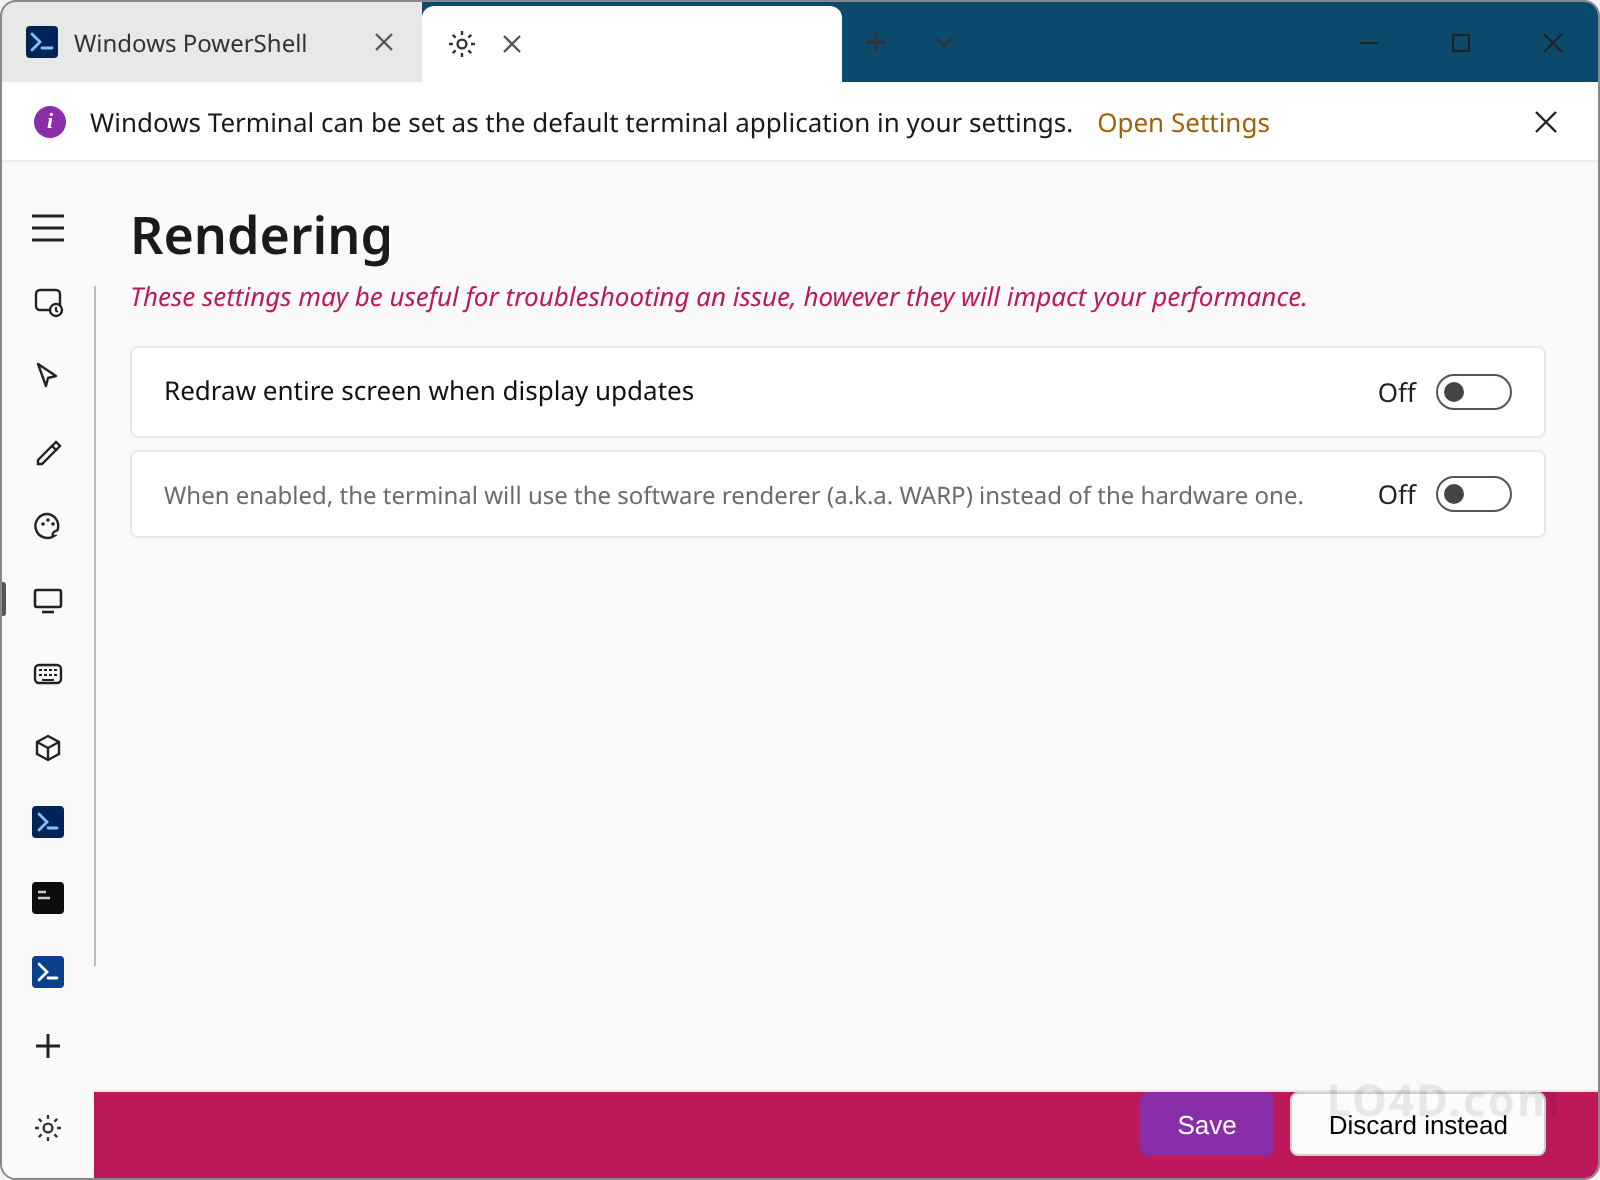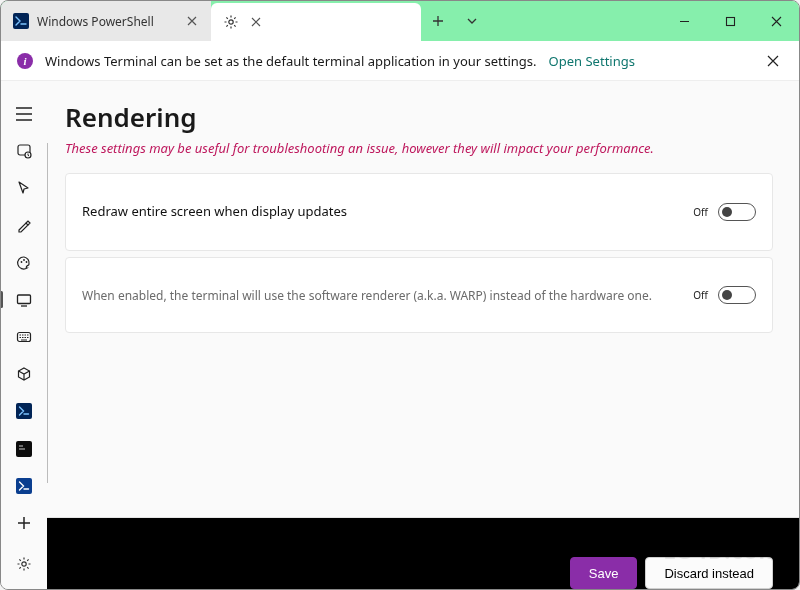--- a/index.html
+++ b/index.html
@@ -13,21 +13,21 @@
     border: 1px solid #888;
     border-radius: 8px;
     position: relative;
   }
 
   
   .titlebar {
     height: 40px;
     display: flex;
     align-items: stretch;
-    background: #86efac;
+    background: #0c4a6e;
   }
   .tab {
     display: flex;
     align-items: center;
     gap: 8px;
     padding: 0 10px 0 12px;
     min-width: 210px;
     position: relative;
     cursor: default;
   }
@@ -69,21 +69,21 @@
     font-size: 13px;
   }
   .info-icon-wrap {
     width:16px; height:16px; border-radius:50%;
     background:#8a2da8; color:#fff;
     font-size:11px; font-weight:bold;
     display:flex; align-items:center; justify-content:center;
     font-style: italic;
     font-family: Georgia, serif;
   }
-  .infobar .link { color: #0f766e; cursor: pointer; }
+  .infobar .link { color: #a16207; cursor: pointer; }
   .infobar .spacer { flex:1; }
   .infobar .close { cursor:pointer; padding:4px; }
 
   
   .body {
     display: flex;
     height: calc(590px - 40px - 40px);
     background: #fafafa;
   }
 
@@ -136,31 +136,31 @@
   .subhead {
     font-style: italic;
     color: #be185d;
     font-size: 13px;
     margin-bottom: 16px;
   }
   .card {
     background: #fff;
     border: 1px solid #e7e7e7;
     border-radius: 4px;
-    padding: 28px 16px;
+    padding: 12px 16px;
     margin-bottom: 6px;
     display: flex;
     align-items: center;
     gap: 18px;
   }
   .card-text { flex: 1; }
   .card-title { font-size: 13px; color:#111; margin-bottom: 2px; }
   .card-desc  { font-size: 12px; color:#6b6b6b; }
   .toggle-wrap { display:flex; align-items:center; gap:10px; }
-  .toggle-label { font-size: 10px; color:#222; }
+  .toggle-label { font-size: 13px; color:#222; }
   .toggle {
     width: 38px; height: 18px;
     border: 1px solid #555;
     border-radius: 10px;
     position: relative;
     cursor: pointer;
     background: #fff;
   }
   .toggle::after {
     content:"";
@@ -170,25 +170,25 @@
     border-radius:50%;
     background:#444;
   }
 
   
   .footer {
     position: absolute;
     right: 0;
     bottom: 0;
     left: 46px;
-    height: 72px;
+    height: 44px;
     border-top: 1px solid #e4e4e4;
-    background: #000000;
+    background: #be185d;
     display:flex;
-    align-items:flex-end;
+    align-items:flex-start;
     justify-content:flex-end;
     gap: 8px;
     padding-right: 26px;
   }
   .btn {
     height: 32px;
     padding: 0 18px;
     border-radius: 4px;
     border: 1px solid #cfcfcf;
     background: #fbfbfb;

